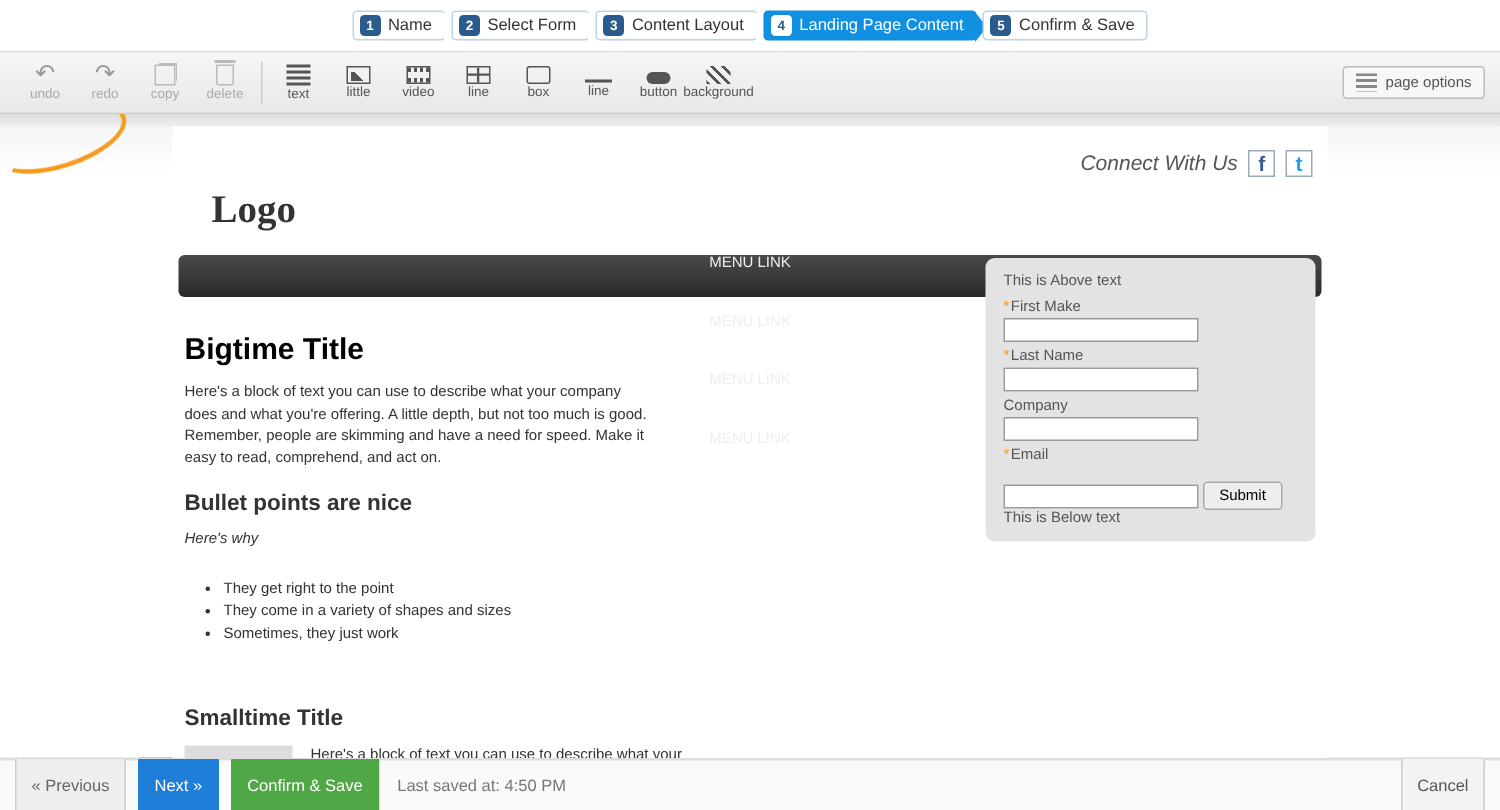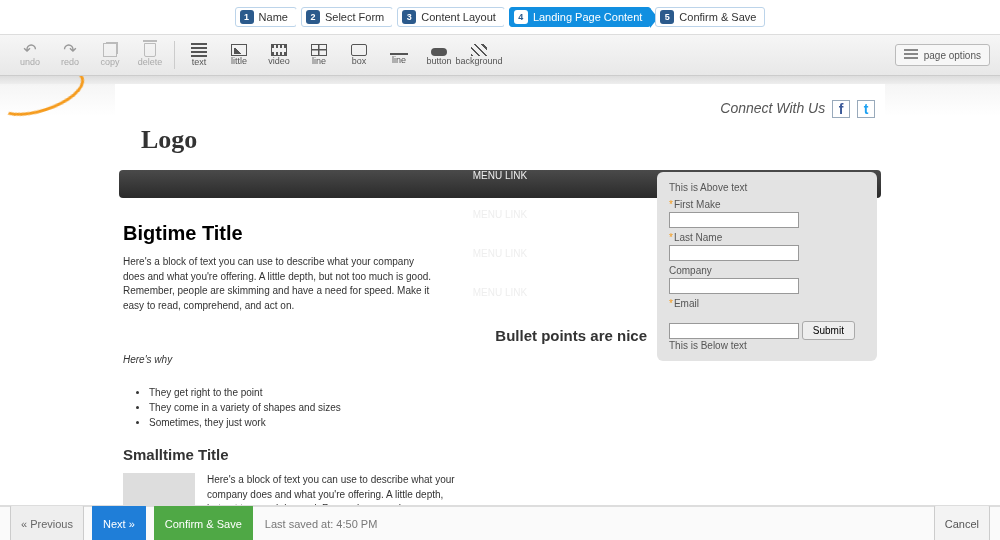--- a/index.html
+++ b/index.html
@@ -37,24 +37,24 @@
   .logo-text{ font-size:26px; font-weight:bold; font-family:"Times New Roman",serif; color:#333; position:relative;}
   .logo-swoop{ position:absolute; left:-6px; top:-4px; width:92px; height:40px; border:3px solid #f59b1d; border-top-color:transparent; border-left-color:transparent; border-radius:50%; transform:rotate(-18deg); pointer-events:none;}
 
   .navbar{ height:28px; background:linear-gradient(#4a4a4a,#2a2a2a); border-radius:4px; margin:0 4px; display:flex; align-items:center; padding:0 16px; gap:28px;flex-direction:column;}
   .navbar a{ color:#eee; font-size:10px; text-decoration:none;}
 
   .content-row{ display:flex; padding:16px 8px 0 8px; gap:10px;}
   .left-col{ flex:1; padding-left:0;}
   .left-col h1{ font-size:20px; font-weight:bold; margin:8px 0 10px 0; color:#000;}
   .left-col p.lead{ font-size:10px; line-height:1.45; color:#333; margin-bottom:14px; max-width:310px;}
-  .left-col h2{ font-size:15px; font-weight:bold; margin-bottom:10px;text-align:right;}
+  .left-col h2{ font-size:15px; font-weight:bold; margin-bottom:10px;}
   .left-col .why{ font-size:10px; font-style:italic; margin-bottom:6px;}
   .left-col ul{ margin-left:26px; font-size:10px; line-height:1.5;margin-top:20px;}
-  .left-col h3{ font-size:15px; font-weight:bold; margin:16px 0 10px 0;}
+  .left-col h3{ font-size:15px; font-weight:bold; margin:40px 0 10px 0;}
   .small-row{ display:flex; gap:12px;}
   .ph-img{ width:72px; height:72px; background:#ddd; color:#aaa; font-size:9px; display:flex;align-items:center;justify-content:center; flex-shrink:0;}
   .small-row p{ font-size:10px; line-height:1.45; max-width:250px; margin-bottom:10px;}
 
   .form-col{ width:220px; background:#e3e3e3; border-radius:6px; padding:10px 12px; font-size:10px; color:#555; align-self:flex-start; margin-top:-42px;}
   .form-col .above{ margin-bottom:6px;}
   .form-col label{ display:block; font-size:10px; color:#555; margin:4px 0 2px 0;}
   .form-col label .req{ color:#f59b1d; margin-right:1px;}
   .form-col input[type=text]{ width:130px; height:16px; border:1px solid #999; background:#fff; font-size:10px;}
   .form-col .submit{ margin-top:10px; padding:3px 10px; border:1px solid #aaa; background:#eee; border-radius:3px; font-size:10px; cursor:pointer;}

